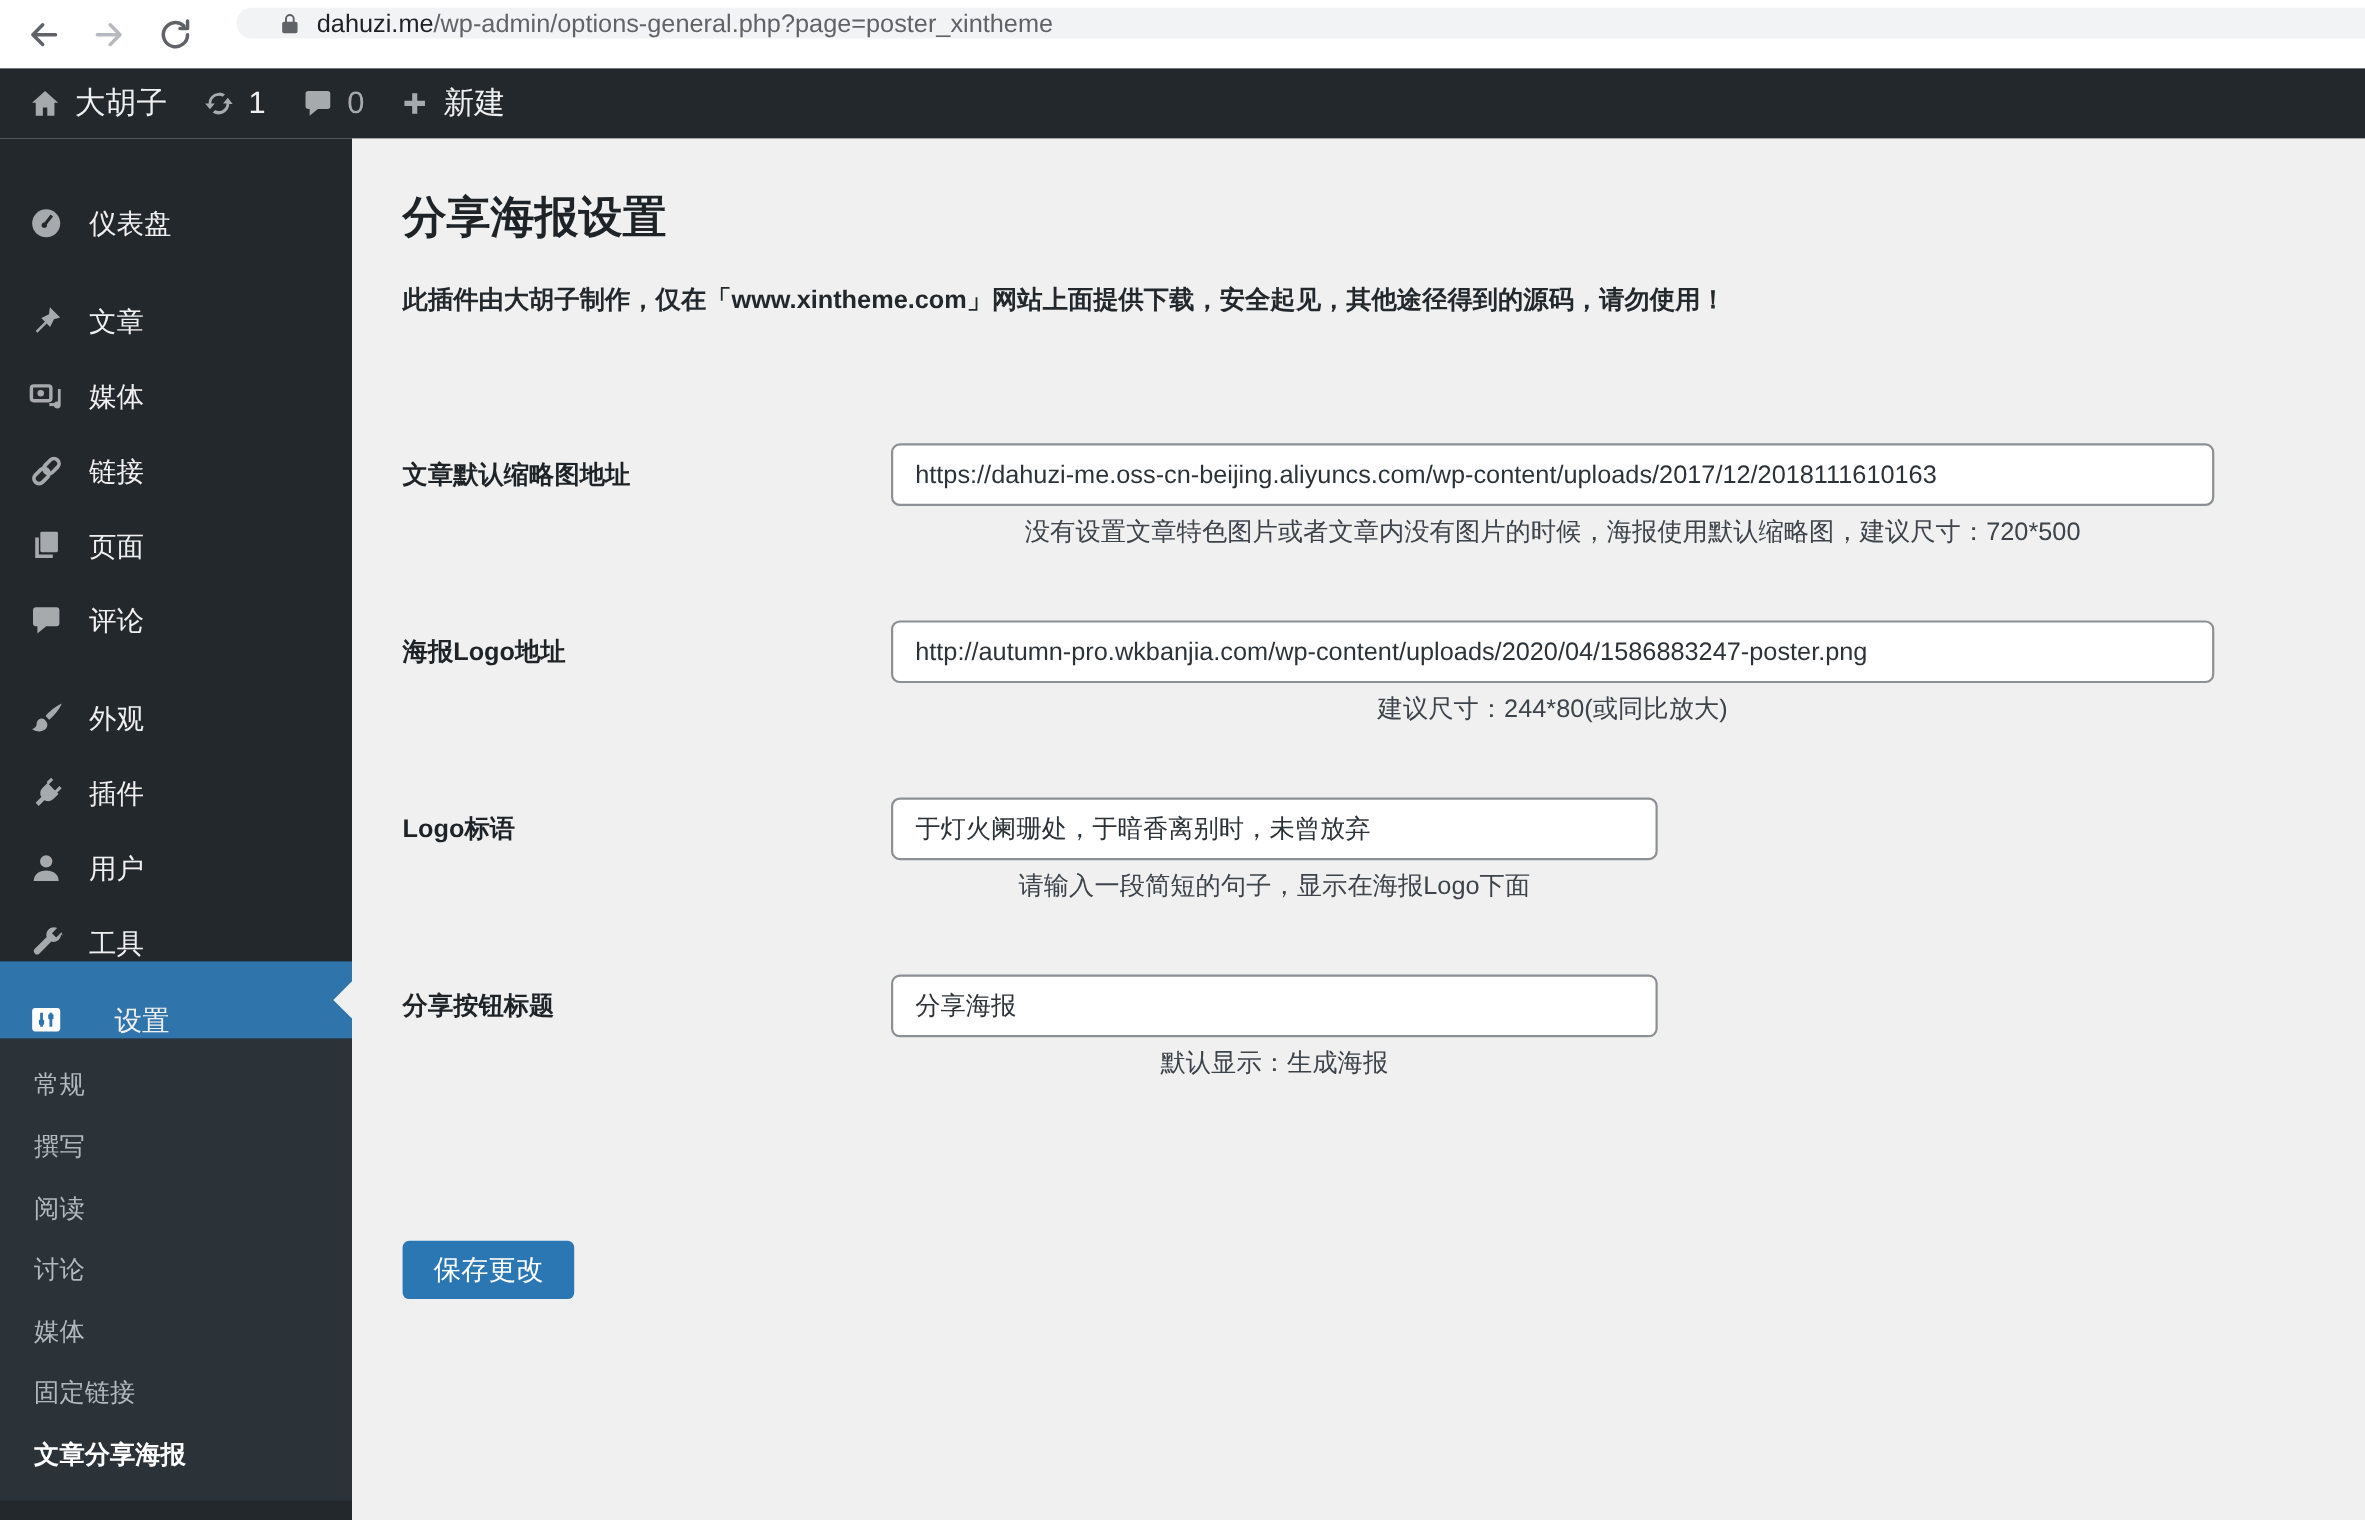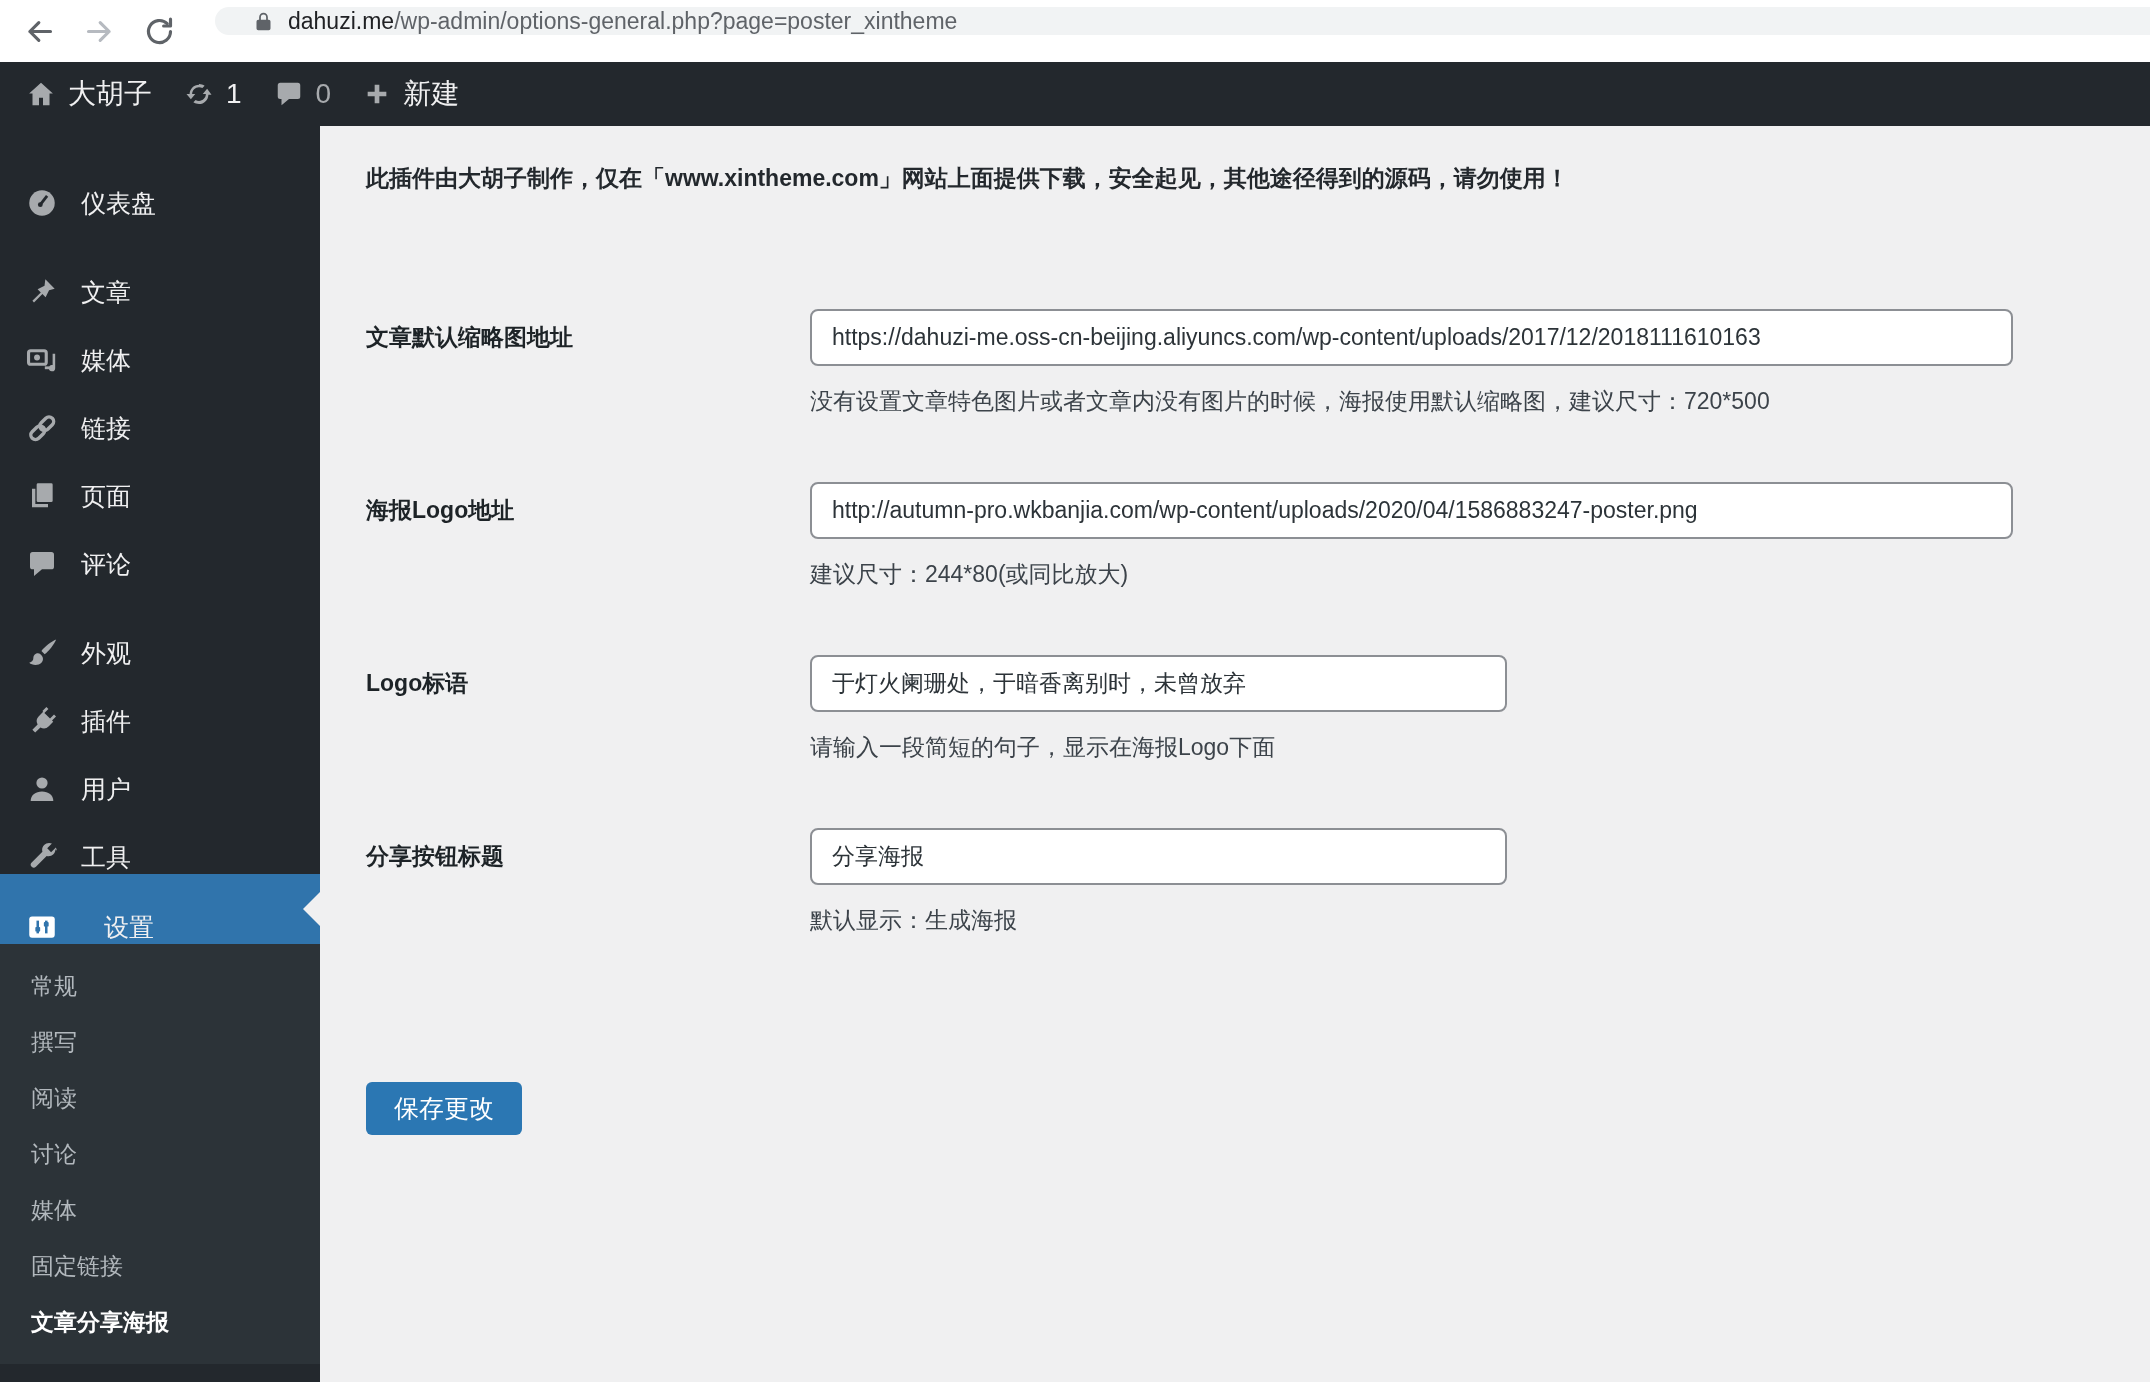--- a/index.html
+++ b/index.html
@@ -44,21 +44,21 @@
   h1.page-title { margin-top:50px; font-size:40px; line-height:44px; font-weight:600; color:#1d2327; }
   .notice-text { margin-top:36px; font-size:23px; line-height:32px; font-weight:bold; color:#23282d; }
   .form { margin-top:115px; }
   .form-row { display:flex; margin-bottom:66px; }
   .form-label { width:444px; min-width:444px; font-size:23px; font-weight:bold; color:#1d2327; line-height:57px; }
   .field-col { display:flex; flex-direction:column; }
   .text-input { height:57px; border:2px solid #8c8f94; border-radius:8px; background:#ffffff;
     padding:0 20px; font-size:23px; color:#2c3338; font-family:"Liberation Sans", sans-serif; }
   .text-input.wide { width:1203px; }
   .text-input.narrow { width:697px; }
-  .help-text { margin-top:20px; font-size:23px; line-height:30px; color:#3c434a; }
+  .help-text { margin-top:8px; font-size:23px; line-height:30px; color:#3c434a;text-align:center; }
   .save-btn { margin-top:81px; display:inline-block; height:53px; padding:0 28px; font-size:25px;
     color:#ffffff; background:#2b77b3; border:none; border-radius:6px; cursor:pointer;
     font-family:"Liberation Sans", sans-serif; }
 
   svg { display:block; }
 </style>
 </head>
 <body>
 
 <div class="chrome">
@@ -267,20 +267,21 @@
       <div class="submenu-item">
           <span>固定链接</span>
         </div>
       <div class="submenu-item current">
           <span>文章分享海报</span>
         </div>
     </div>
   </div>
 
   <div class="content">
+    <h1 class="page-title">分享海报设置</h1>
     <div class="notice-text">此插件由大胡子制作，仅在「www.xintheme.com」网站上面提供下载，安全起见，其他途径得到的源码，请勿使用！</div>
 
     <div class="form">
 
       <div class="form-row">
         <div class="form-label">文章默认缩略图地址</div>
         <div class="field-col">
           <input type="text" class="text-input wide" value="https://dahuzi-me.oss-cn-beijing.aliyuncs.com/wp-content/uploads/2017/12/2018111610163" style="">
           <div class="help-text">没有设置文章特色图片或者文章内没有图片的时候，海报使用默认缩略图，建议尺寸：720*500</div>
         </div>

